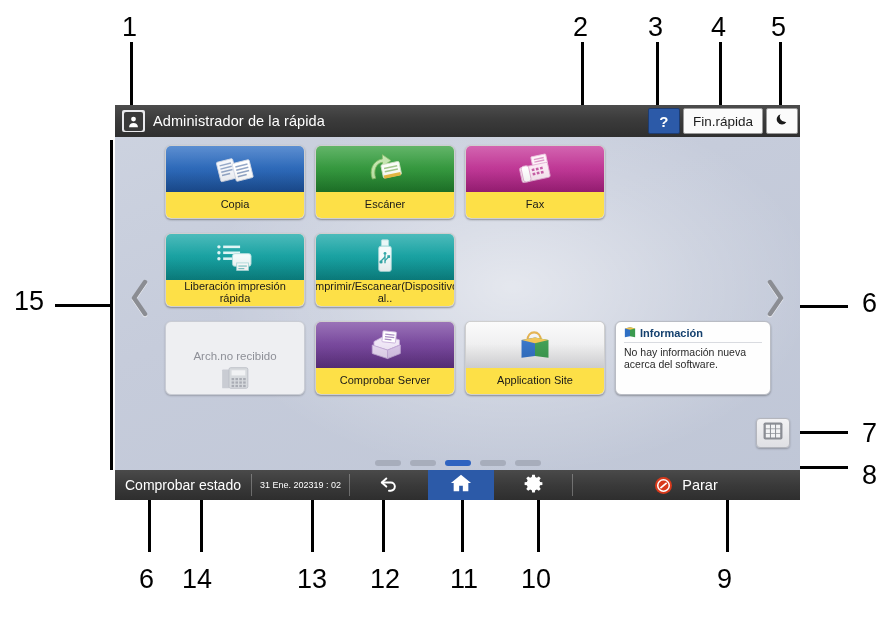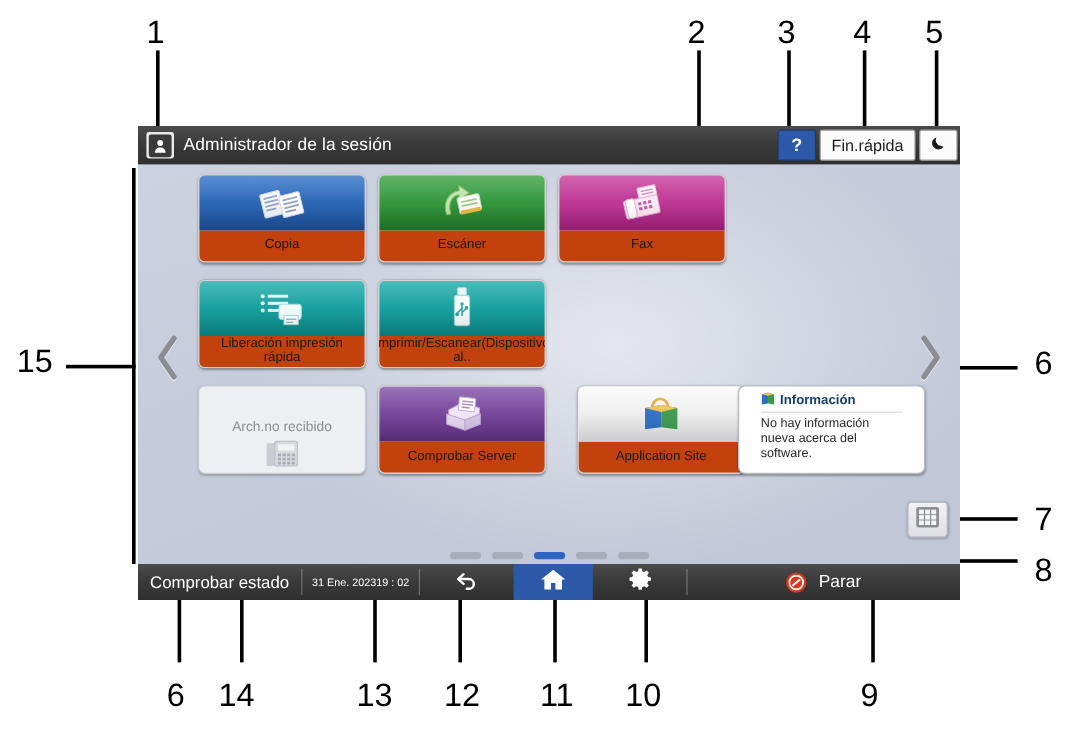--- a/index.html
+++ b/index.html
@@ -107,21 +107,21 @@
     display: flex; align-items: center; justify-content: center;
     position: relative;
   }
   .tile .art::after {
     content:""; position:absolute; inset:0;
     background: linear-gradient(180deg, rgba(255,255,255,0.22) 0%, rgba(255,255,255,0.04) 48%, rgba(0,0,0,0.10) 100%);
     pointer-events:none;
   }
   .tile .cap {
     flex: 1;
-    background: #c2410c;
+    background: #fde047;
     display: flex; align-items: center; justify-content: center;
     text-align: center;
     font-size: 11px; color: #191919;
     line-height: 1.05;
     padding: 0 3px;
   }
   .tile.blue   .art { background: linear-gradient(180deg,#2f6fc4 0%,#2462b4 55%,#1c4f96 100%); }
   .tile.green  .art { background: linear-gradient(180deg,#37a03f 0%,#2c9236 55%,#1f7a2a 100%); }
   .tile.pink   .art { background: linear-gradient(180deg,#c7399a 0%,#bb2f90 55%,#a31f7c 100%); }
   .tile.teal   .art { background: linear-gradient(180deg,#1aa8a8 0%,#0f9c9c 55%,#0b8686 100%); }
@@ -145,21 +145,21 @@
 
   
   #info-widget {
     position: absolute;
     width: 156px; height: 74px;
     background: #fefefe;
     border: 1px solid #b9bcc4;
     border-radius: 6px;
     box-shadow: 0 1px 2px rgba(0,0,0,0.30);
     box-sizing: border-box;
-    padding: 4px 18px;
+    padding: 4px 8px;
     overflow: hidden;
   }
   #info-widget .wtitle {
     display: flex; align-items: center; gap: 4px;
     font-size: 11px; color: #14406e; font-weight: bold;
     border-bottom: 1px solid #d9dbe0;
     padding-bottom: 2px; margin-bottom: 3px;
   }
   #info-widget .wbody {
     font-size: 10.5px; color: #2a2a2a; line-height: 1.18;
@@ -286,21 +286,21 @@
 
     <div id="topbar">
       <div id="user-chip">
         <span id="user-icon">
           <svg width="13" height="13" viewBox="0 0 16 16">
               <circle cx="8" cy="5" r="3" fill="#fff"></circle>
               <path d="M2.5 15c0-3.3 2.5-5.2 5.5-5.2s5.5 1.9 5.5 5.2z" fill="#fff"></path>
             </svg>
         </span>
       </div>
-      <span id="user-name">Administrador de la sesión</span>
+      <span id="user-name">Administrador de la rápida</span>
 
       <div id="topbar-right">
         <div class="tb-btn" id="help-btn">?</div>
         <div class="tb-btn" id="logout-btn">Fin.rápida</div>
         <div class="tb-btn" id="sleep-btn">
           <span>
             <svg width="14" height="14" viewBox="0 0 16 16">
                 <path d="M11.2 11.1A5.6 5.6 0 0 1 6.3 2.6a6 6 0 1 0 6.6 9.2 5.6 5.6 0 0 1-1.7-.7z" fill="#1a1a1a"></path>
               </svg>
           </span>
@@ -456,21 +456,21 @@
                 <rect x="23" y="10" width="11" height="1.5"></rect>
                 <rect x="23" y="13" width="8" height="1.5"></rect>
             </g>
             <path d="M8 20 L26 26 L26 36 L8 30z" fill="#e4d6ef" stroke="#c2a8d6"></path>
             <path d="M26 26 L41 20 L41 30 L26 36z" fill="#d6c3e6" stroke="#c2a8d6"></path>
           </svg>
         </div>
         <div class="cap">Comprobar Server</div>
       </div>
 
-      <div class="tile white" style="left:300px; top:176px;margin-left:16px;">
+      <div class="tile white" style="left:300px; top:176px;">
         <div class="art">
           <svg width="38" height="32" viewBox="0 0 44 38">
             <path d="M13 14 C13 7 17 4 21 4 C25 4 29 7 29 14" fill="none" stroke="#e0a93a" stroke-width="2.6"></path>
             <path d="M6 13 L22 10 L22 32 L6 34z" fill="#2f6fc4"></path>
             <path d="M22 10 L38 13 L38 34 L22 32z" fill="#3a9a4e"></path>
             <path d="M6 13 L22 10 L38 13 L22 17z" fill="#f0c14b"></path>
           </svg>
         </div>
         <div class="cap">Application Site</div>
       </div>

